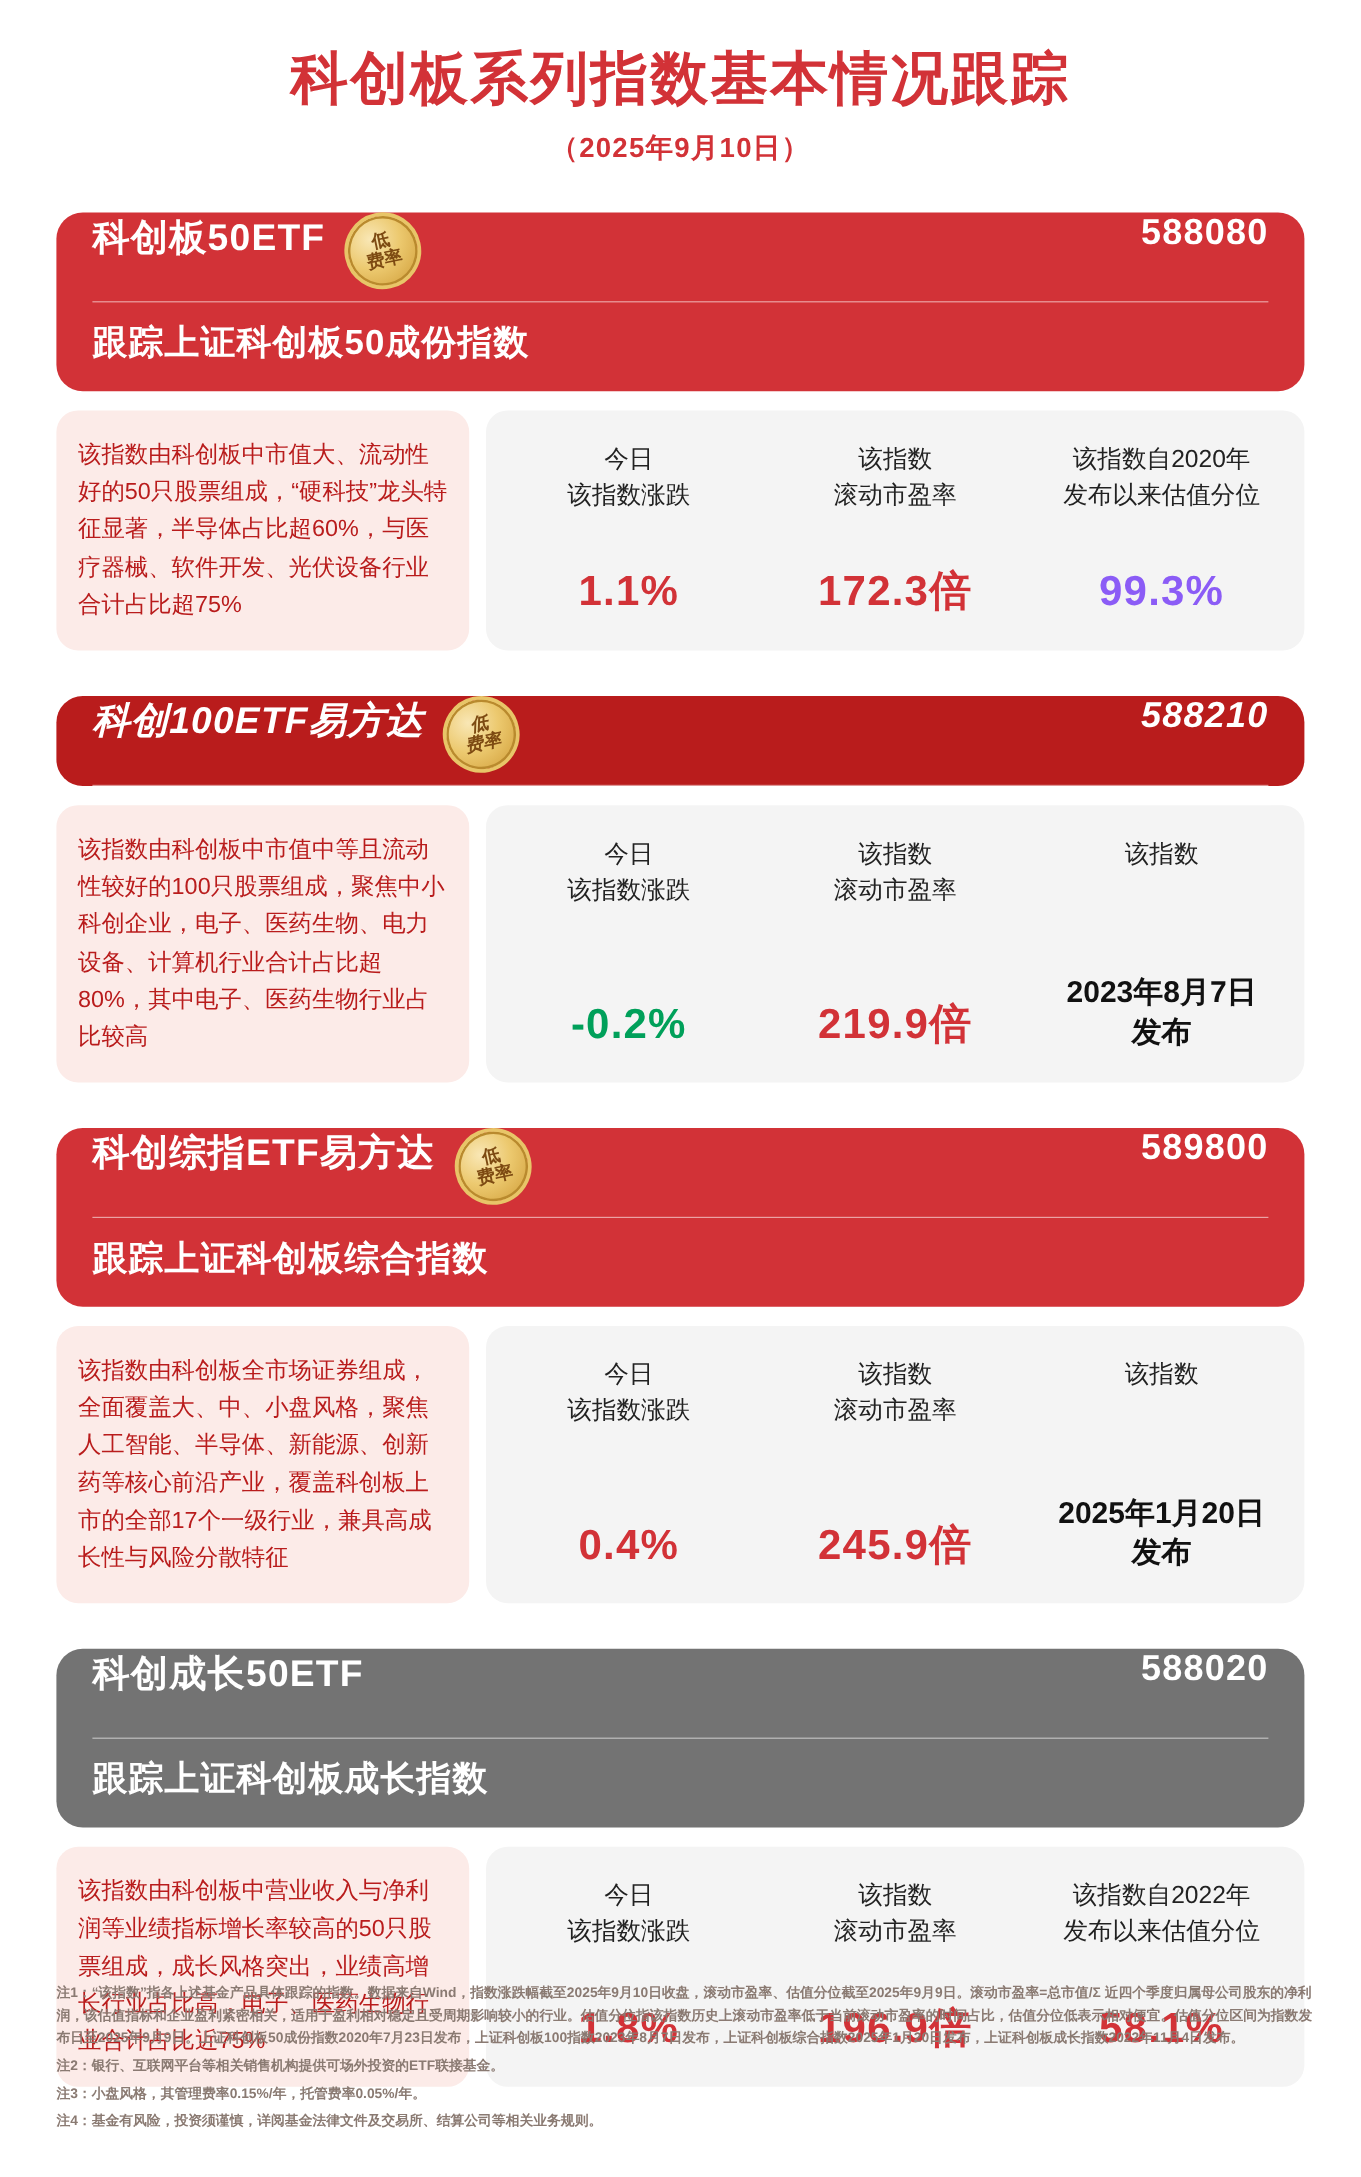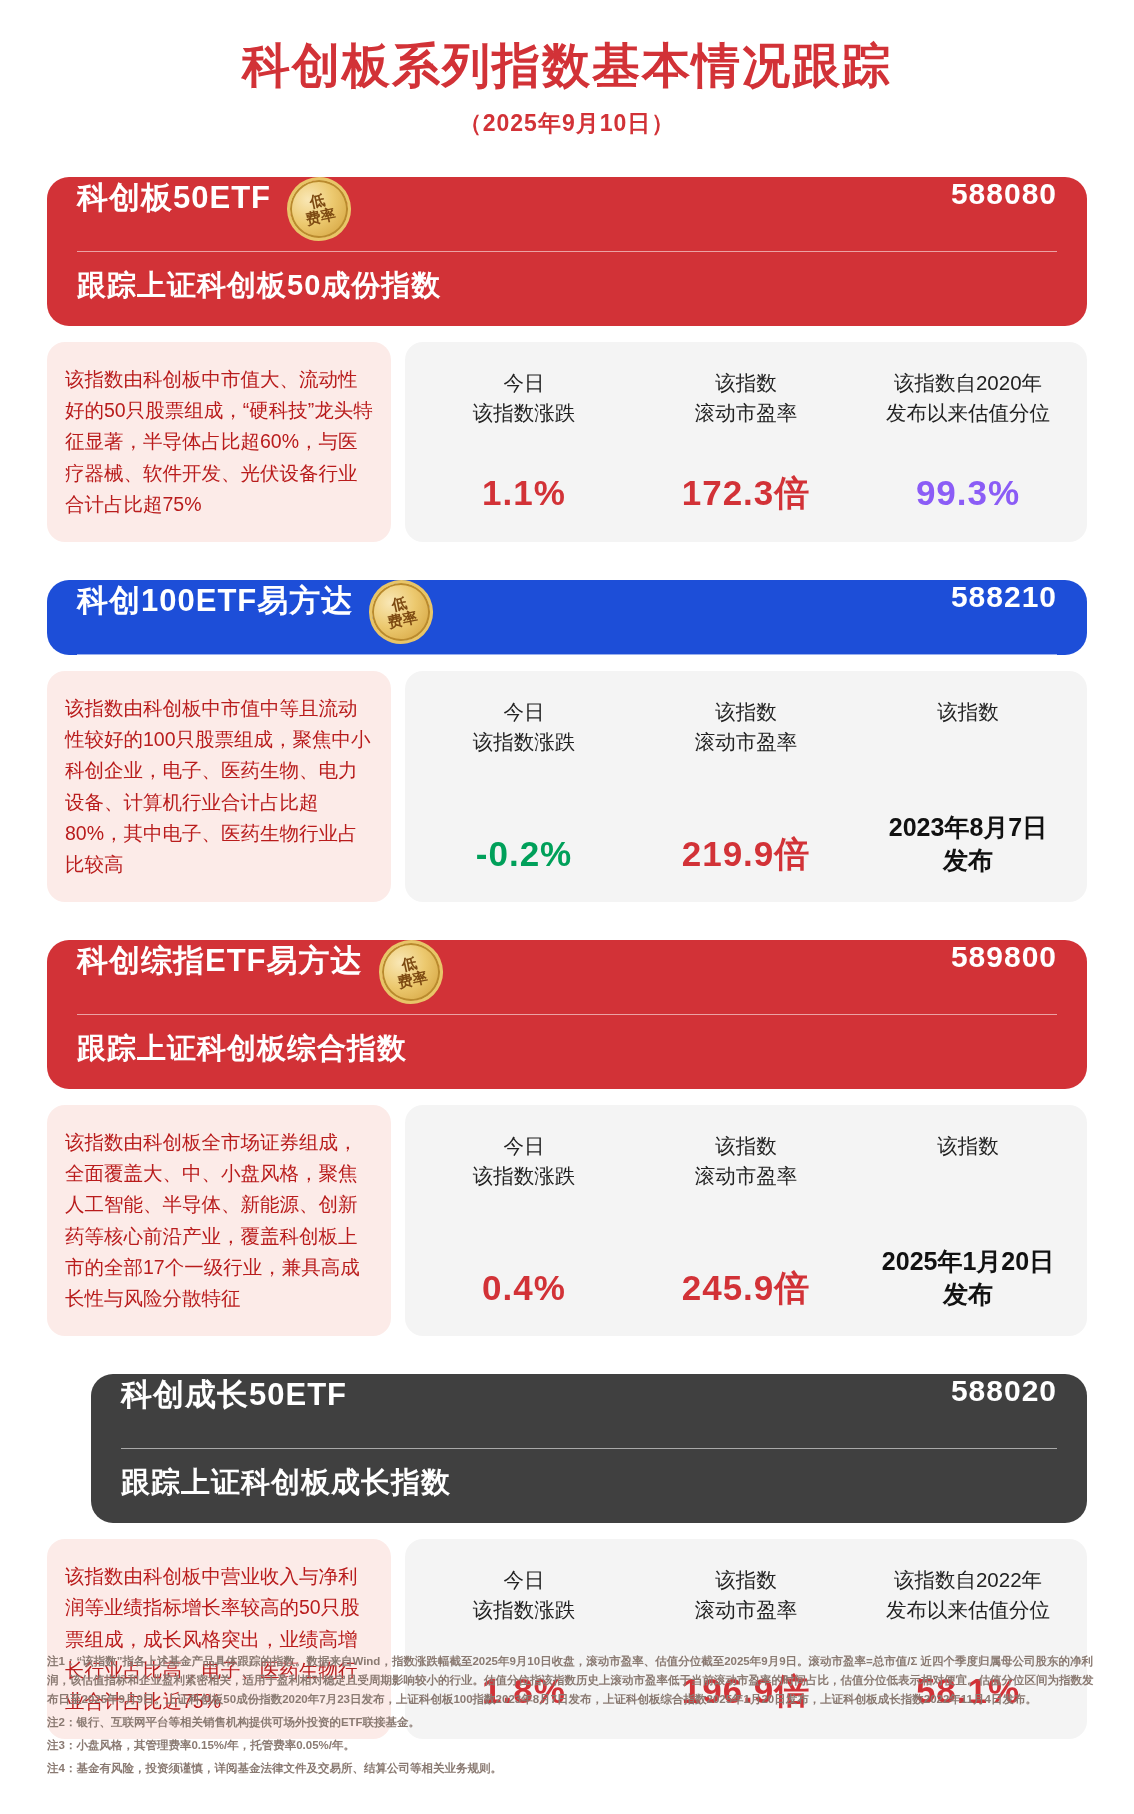--- a/index.html
+++ b/index.html
@@ -64,21 +64,21 @@
             </div>
             <div class="metric">
               <div class="m-label">该指数自2020年<br>发布以来估值分位</div>
               <div class="m-value big" style="color: #8b5cf6;">99.3%</div>
             </div>
           </div>
     </div>
   </div>
 
   <div class="card">
-    <div class="card-head" style="background: #1d4ed8;">
+    <div class="card-head" style="background: #b91c1c; font-style: italic;">
       <div class="head-row">
         <span class="etf-name">科创100ETF易方达</span>
         <span class="badge">
               <span>低</span>
               <span>费率</span>
             </span>
         <span class="etf-code">588210</span>
       </div>
       <div class="head-divider"></div>
     </div>
@@ -127,21 +127,21 @@
             </div>
             <div class="metric">
               <div class="m-label">该指数</div>
               <div class="m-value date" style="color: rgb(17, 17, 17);">2025年1月20日<br>发布</div>
             </div>
           </div>
     </div>
   </div>
 
   <div class="card">
-    <div class="card-head" style="background: #404040; margin-left: 44px;">
+    <div class="card-head" style="background: #737373;">
       <div class="head-row">
         <span class="etf-name">科创成长50ETF</span>
 
         <span class="etf-code">588020</span>
       </div>
       <div class="head-divider"></div>
       <div class="tracking">跟踪上证科创板成长指数</div>
     </div>
     <div class="card-body">
       <div class="desc-box" style="background: rgb(252, 235, 232);">该指数由科创板中营业收入与净利润等业绩指标增长率较高的50只股票组成，成长风格突出，业绩高增长行业占比高，电子、医药生物行业合计占比近75%</div>

